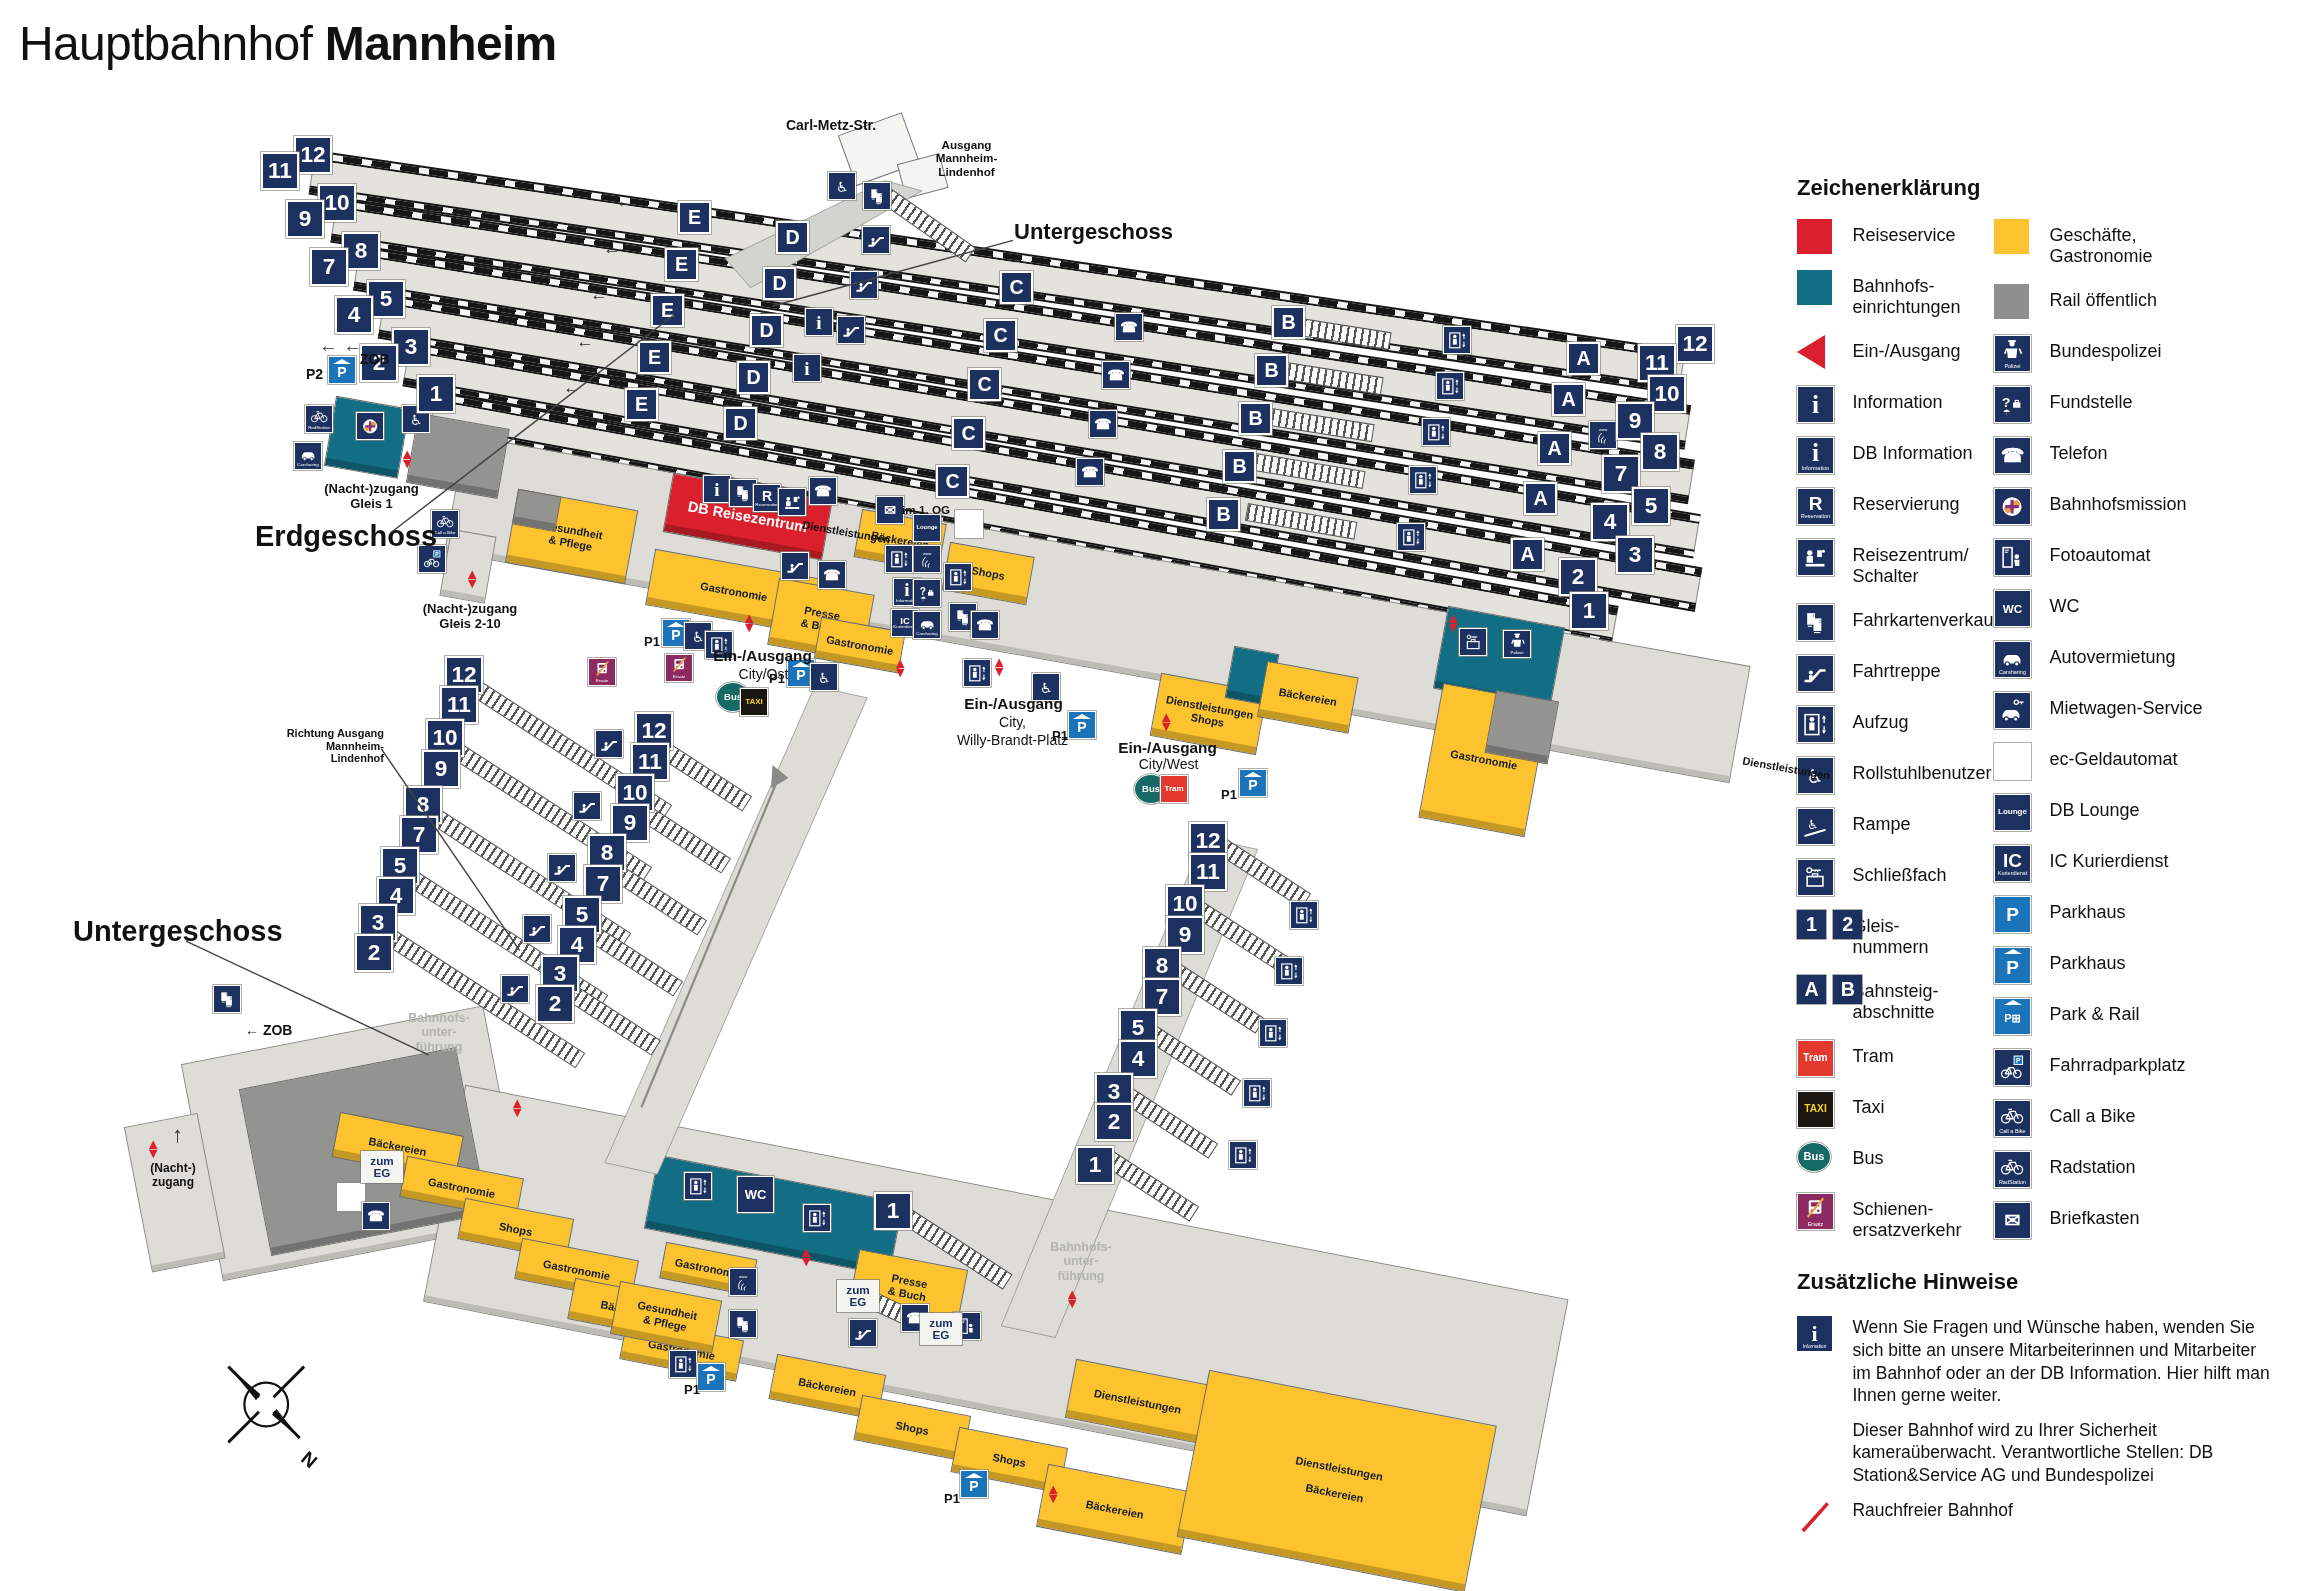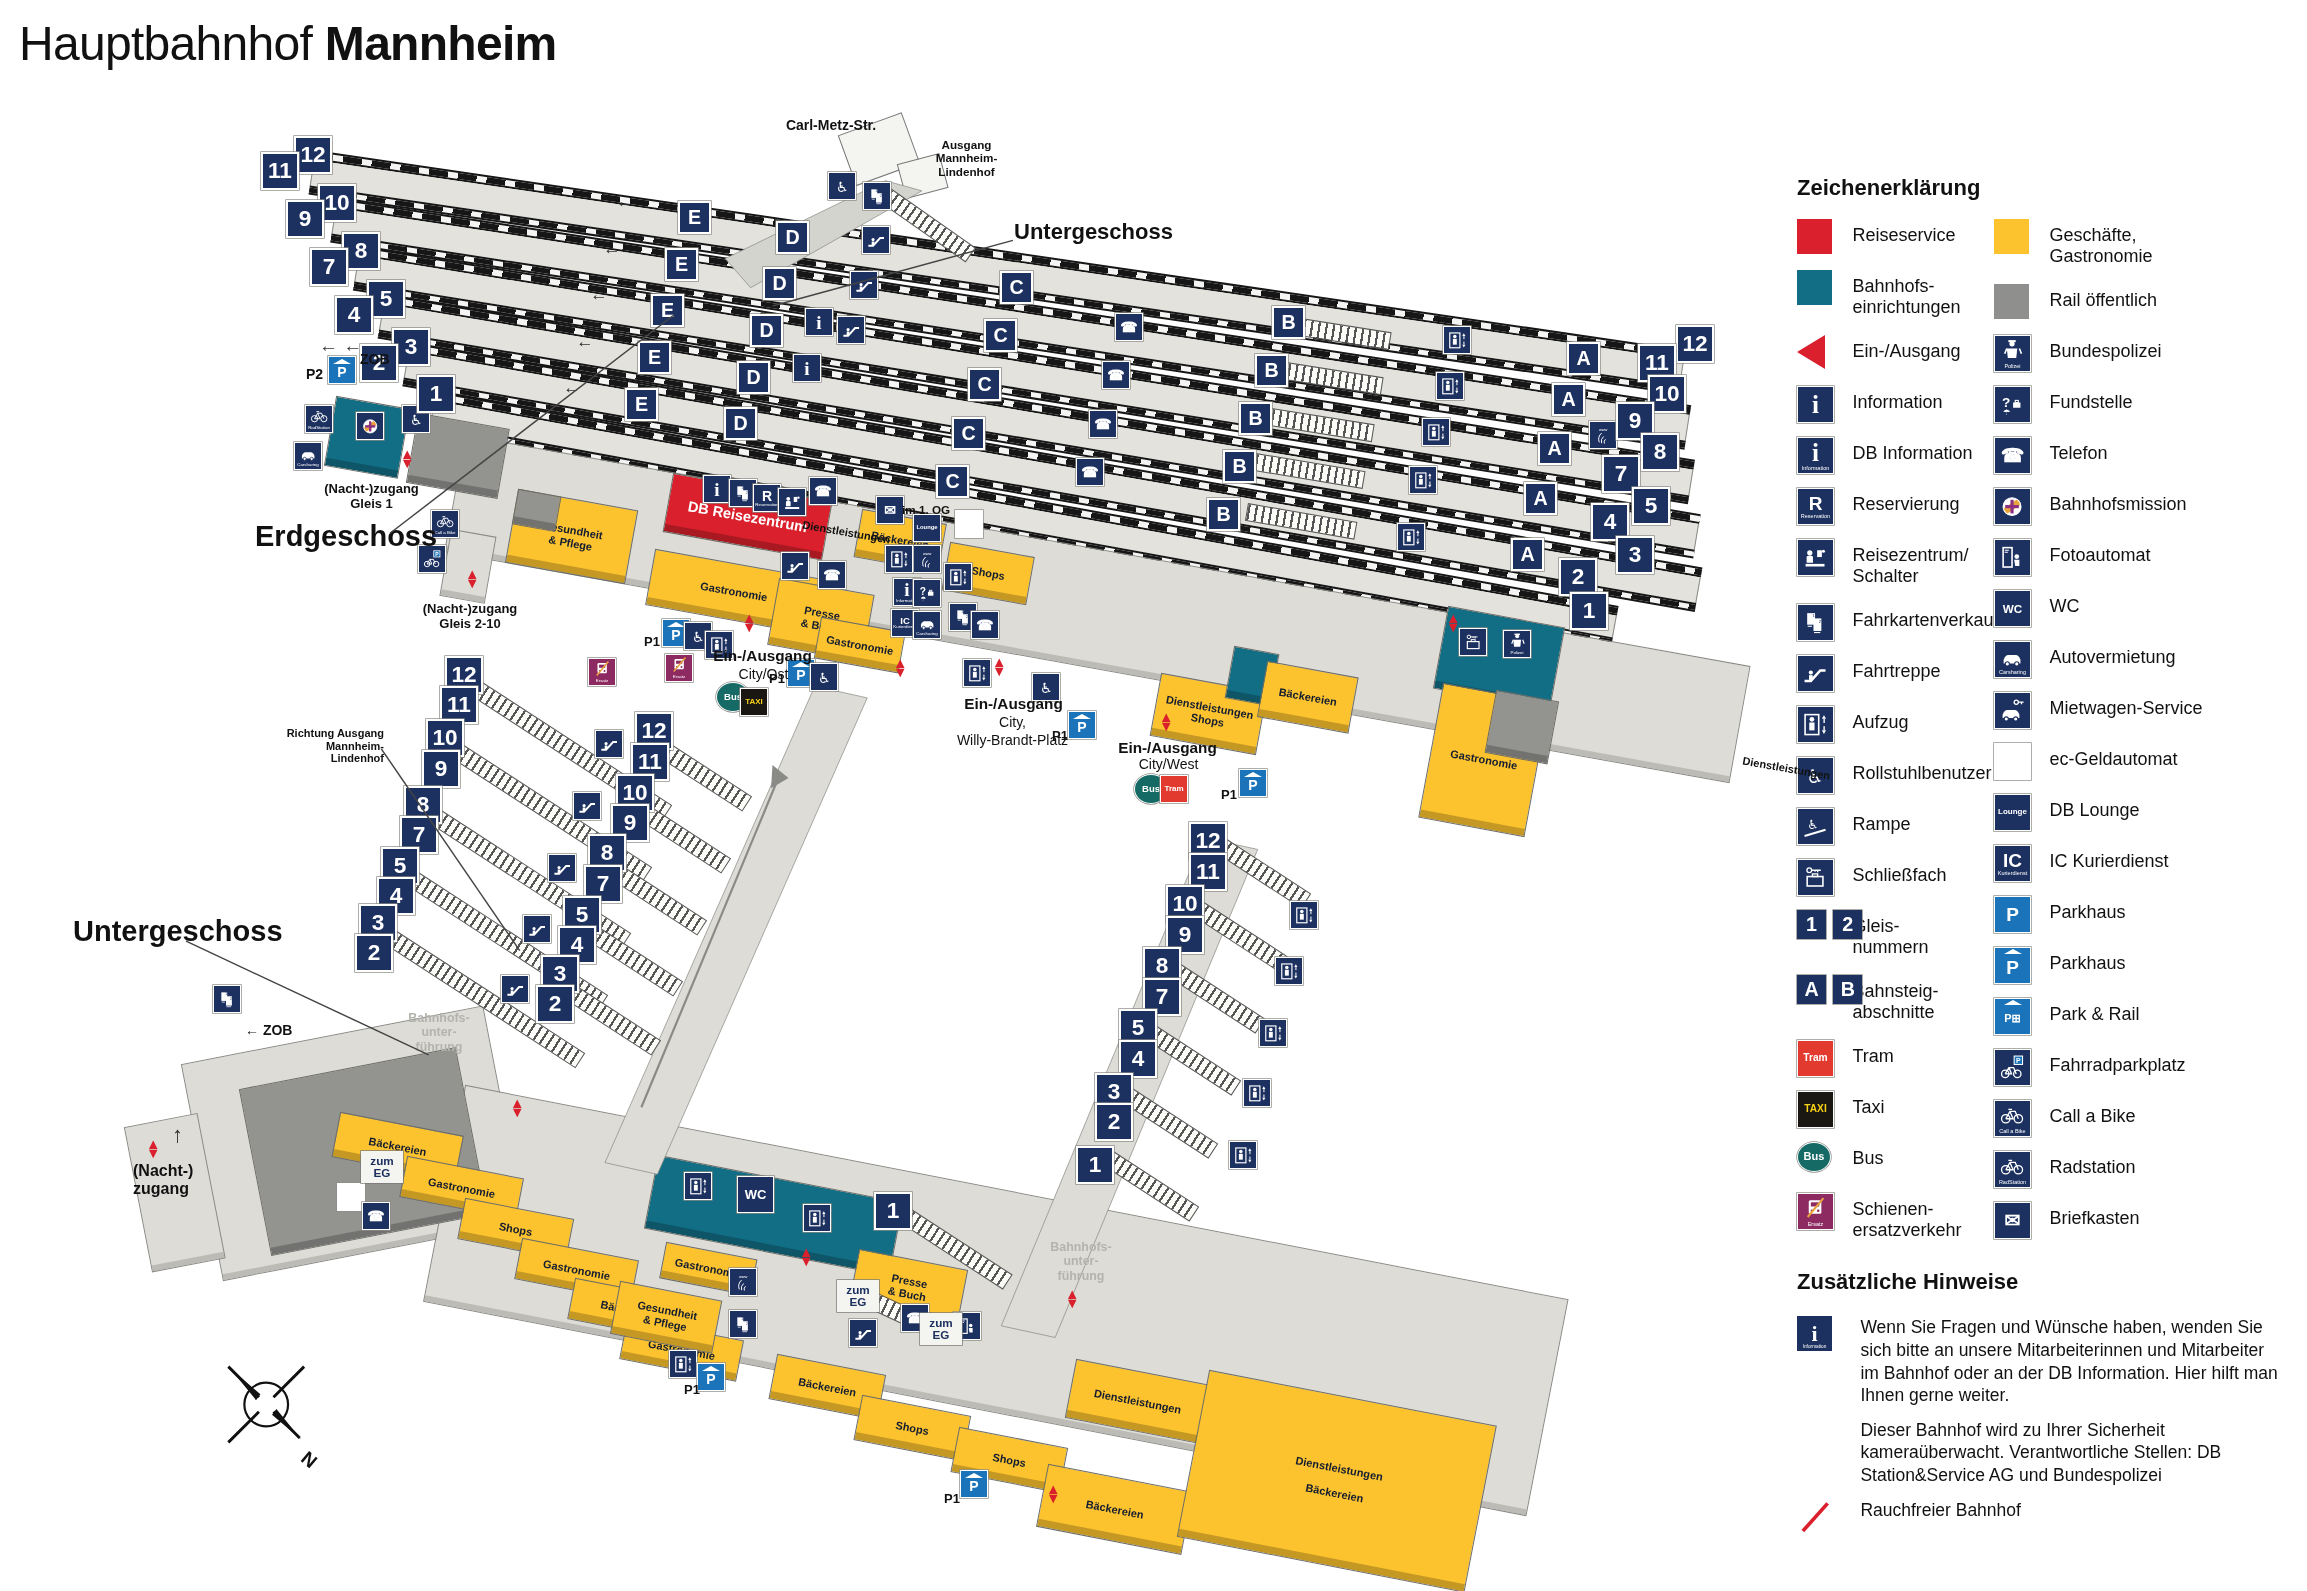--- a/index.html
+++ b/index.html
@@ -69,21 +69,21 @@
   .lg-ic{width:35px;height:35px;flex:0 0 35px;margin-right:20.4px;position:relative;}
   .lg-lb{font-size:18px;line-height:1.2;padding-top:5.8px;white-space:pre-line;}
   .sw{width:35px;height:35px;}
   .sw.red{background:#d9202c;}  .sw.teal{background:#116e84;}
   .sw.yellow{background:#fcc32e;} .sw.gray{background:#8f8f8d;}
   .lg-ic .tile{position:relative;left:0;top:0;}
   .pairwrap{display:flex;gap:7.3px;width:80px;}
   .pairwrap .chip{position:relative;border:none;box-shadow:0 0 0 0.7px #8a8a86;}
   .tri-left{width:0;height:0;border-top:17.5px solid transparent;border-bottom:17.5px solid transparent;
             border-right:28px solid #d9202c;}
-  .note-row{display:flex;margin-bottom:11.7px;gap:8px;}
+  .note-row{display:flex;margin-bottom:11.7px;}
   .note-ic{width:35px;height:35px;flex:0 0 35px;margin-right:20.4px;}
   .note-tx{font-size:17.5px;line-height:1.3;}
   svg.ovl{position:absolute;left:0;top:0;z-index:4;pointer-events:none;}
   svg.ovl2{position:absolute;left:0;top:0;z-index:9;pointer-events:none;}
 </style>
 </head>
 <body>
 
 <div class="page">
 
@@ -1466,21 +1466,21 @@
       <div class="mlab gray" style="left:399px;top:1011px;width:80px;text-align:center;font-size:12.4px"><span>Bahnhofs-
 unter-
 führung</span></div>
 
       <div class="mlab gray" style="left:1041px;top:1240px;width:80px;text-align:center;font-size:12.4px"><span>Bahnhofs-
 unter-
 führung</span></div>
 
       <div class="mlab" style="left:245px;top:1022px;font-size:14px;font-weight:bold"><span>←  ZOB</span></div>
 
-      <div class="mlab" style="left:133px;top:1162px;width:80px;font-size:16px;font-weight:bold"><span>(Nacht-)
+      <div class="mlab" style="left:133px;top:1162px;width:80px;text-align:center;font-size:12px;font-weight:bold"><span>(Nacht-)
 zugang</span></div>
 
       <div class="mlab" style="left:172px;top:1122px;font-size:22px;color:#333"><span>↑</span></div>
 
       <div class="mlab" style="left:708px;top:647px;width:109px;text-align:center;font-size:15.3px;font-weight:bold"><span>Ein-/Ausgang</span></div>
 
       <div class="mlab" style="left:716px;top:666px;width:95px;text-align:center;font-size:14px"><span>City/Ost</span></div>
 
       <div class="mlab" style="left:955px;top:695px;width:117px;text-align:center;font-size:15.3px;font-weight:bold"><span>Ein-/Ausgang</span></div>
 

